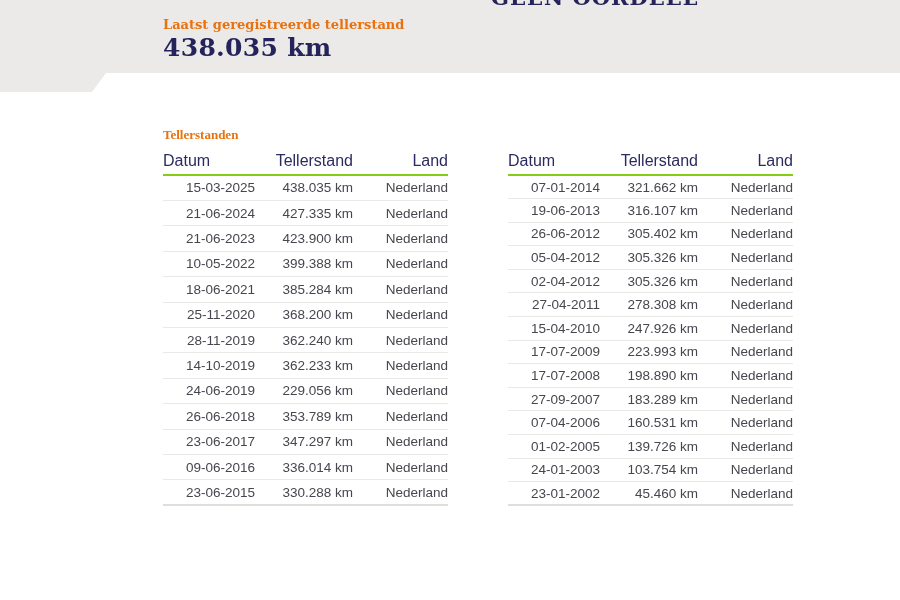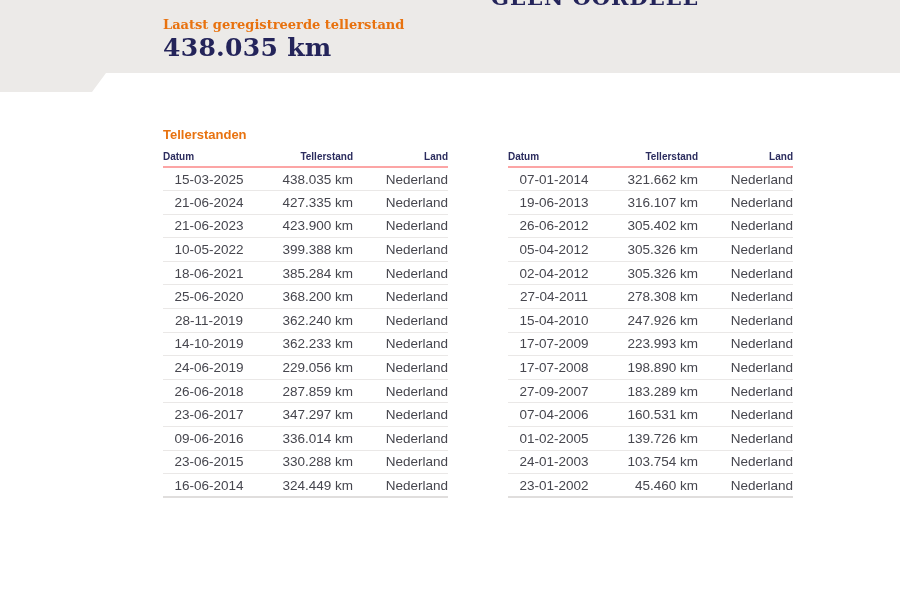--- a/index.html
+++ b/index.html
@@ -25,44 +25,44 @@
   }
   .last-reading-value {
     position: absolute; left: 163px; top: 33px;
     font-family: "DejaVu Serif", serif; font-weight: bold;
     font-size: 25px; color: #24245A; letter-spacing: 0.3px;
   }
 
   
   .odometer-section { position: absolute; left: 163px; top: 127px; width: 630px; }
   .section-title {
-    font-family: Liberation Sans, sans-serif; font-weight: bold;
+    font-family: Liberation Serif, serif; font-weight: bold;
     font-size: 13px; color: #E8720F; margin-bottom: 7px;
   }
   .tables-wrap { display: flex; gap: 60px; }
 
   table.odo-table { width: 285px; border-collapse: collapse; table-layout: fixed; }
   table.odo-table col.c-datum { width: 92px; }
   table.odo-table col.c-teller { width: 98px; }
   table.odo-table col.c-land { width: 95px; }
 
   table.odo-table th {
-    font-size: 10px; font-weight: bold; color: #2B2C5E;
+    font-size: 16px; font-weight: normal; color: #2B2C5E;
     text-align: right; padding: 2px 0 4px 0;
-    border-bottom: 2px solid #fca5a5;
+    border-bottom: 2px solid #84cc16;
   }
   table.odo-table th:first-child { text-align: left; }
 
   table.odo-table td {
     font-size: 13.5px; color: #46464E;
     height: 23.6px; text-align: right; vertical-align: middle;
     border-bottom: 1px solid #EAE8E7;
     white-space: nowrap;
   }
-  table.odo-table td:first-child { text-align: center; }
+  table.odo-table td:first-child { text-align: right; }
   table.odo-table tr:last-child td { border-bottom: 2px solid #E0DEDD; }
 </style>
 </head>
 <body>
 
 <div class="top-banner">
   <div class="verdict-title">GEEN OORDEEL</div>
   <div class="last-reading-label">Laatst geregistreerde tellerstand</div>
   <div class="last-reading-value">438.035 km</div>
 </div>
@@ -105,62 +105,57 @@
             <td>10-05-2022</td>
             <td>399.388 km</td>
             <td>Nederland</td>
           </tr>
           <tr>
             <td>18-06-2021</td>
             <td>385.284 km</td>
             <td>Nederland</td>
           </tr>
           <tr>
-            <td>25-06-2020</td>
+            <td>25-11-2020</td>
             <td>368.200 km</td>
             <td>Nederland</td>
           </tr>
           <tr>
             <td>28-11-2019</td>
             <td>362.240 km</td>
             <td>Nederland</td>
           </tr>
           <tr>
             <td>14-10-2019</td>
             <td>362.233 km</td>
             <td>Nederland</td>
           </tr>
           <tr>
             <td>24-06-2019</td>
             <td>229.056 km</td>
             <td>Nederland</td>
           </tr>
           <tr>
             <td>26-06-2018</td>
-            <td>287.859 km</td>
+            <td>353.789 km</td>
             <td>Nederland</td>
           </tr>
           <tr>
             <td>23-06-2017</td>
             <td>347.297 km</td>
             <td>Nederland</td>
           </tr>
           <tr>
             <td>09-06-2016</td>
             <td>336.014 km</td>
             <td>Nederland</td>
           </tr>
           <tr>
             <td>23-06-2015</td>
             <td>330.288 km</td>
-            <td>Nederland</td>
-          </tr>
-          <tr>
-            <td>16-06-2014</td>
-            <td>324.449 km</td>
             <td>Nederland</td>
           </tr>
         </tbody>
     </table>
 
     <table class="odo-table">
       <colgroup>
           <col class="c-datum">
           <col class="c-teller">
           <col class="c-land">

